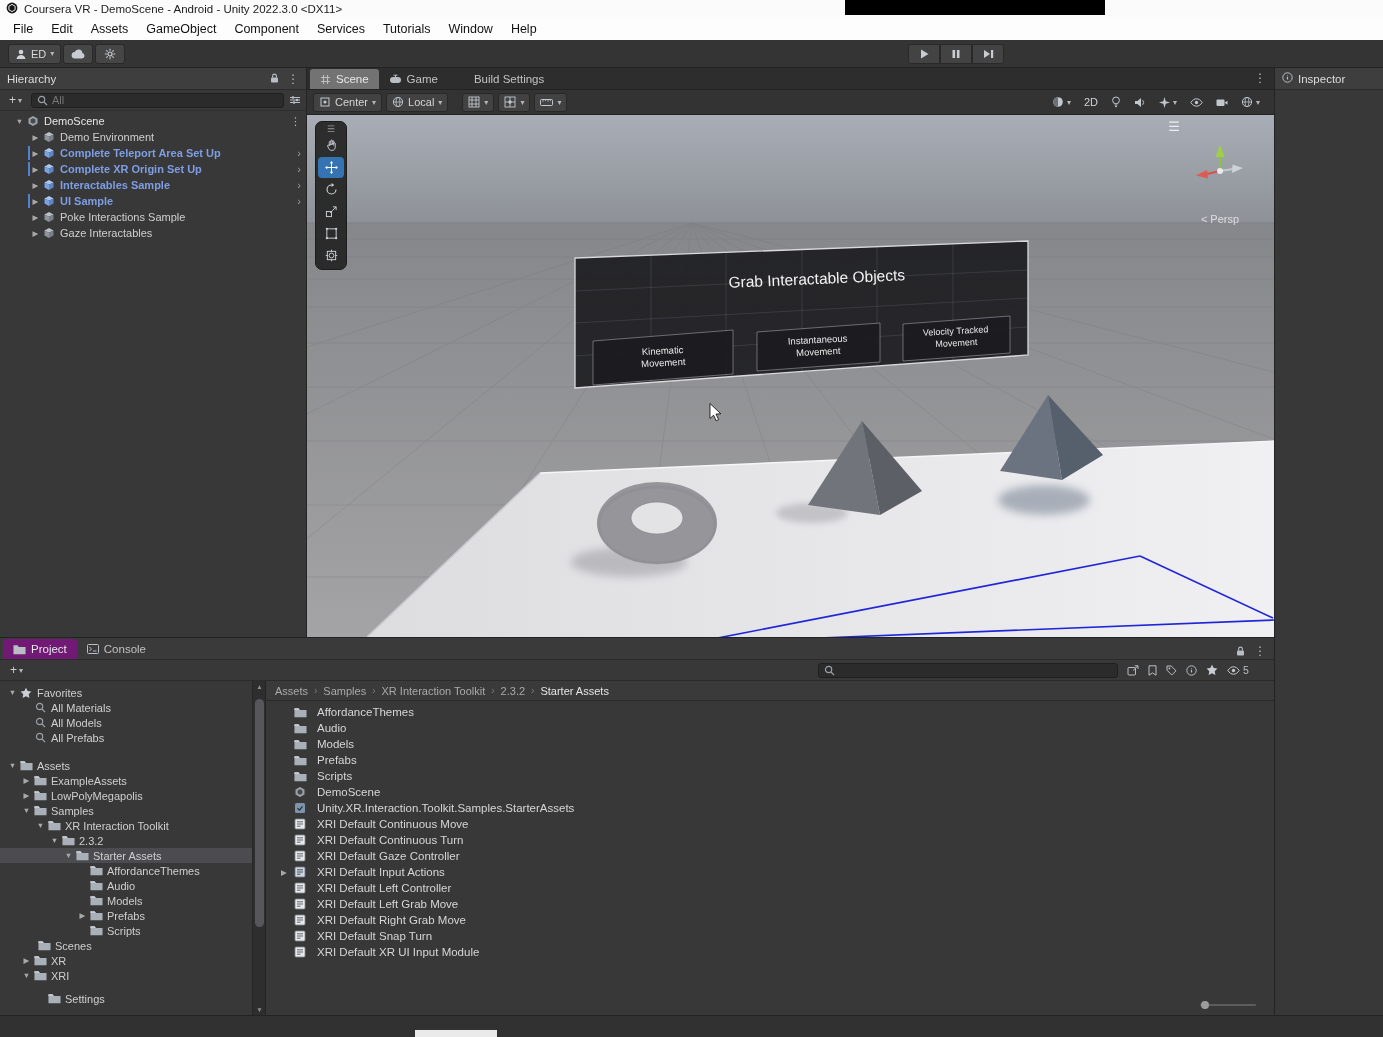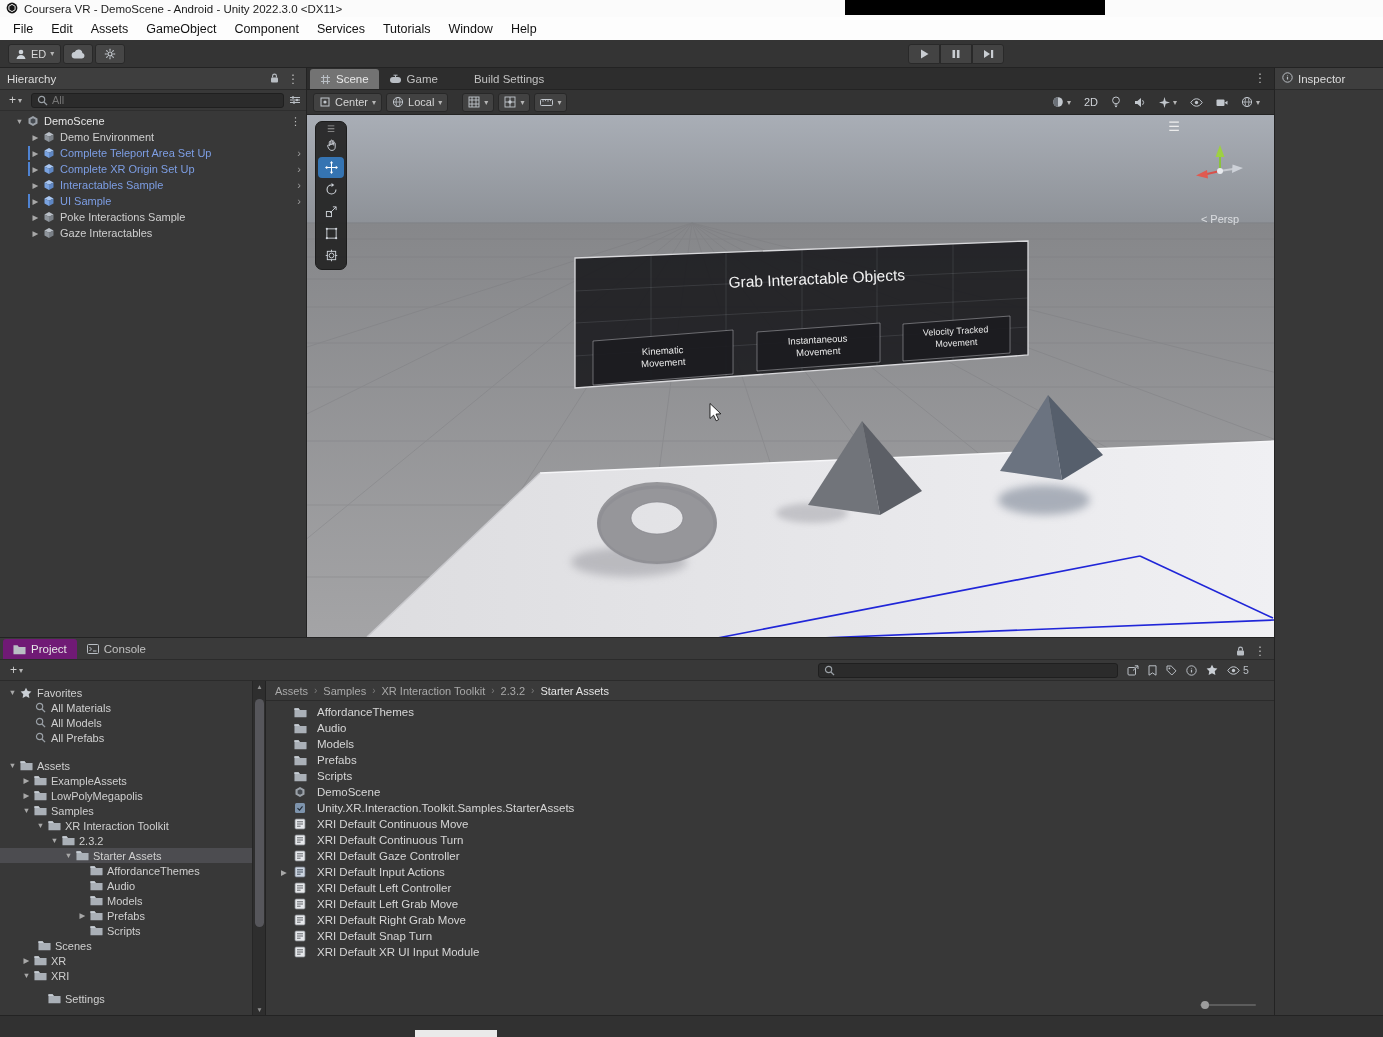--- a/index.html
+++ b/index.html
@@ -34,21 +34,21 @@
   .hierarchy { width:307px; border-right:1px solid #232323; display:flex; flex-direction:column; background:#383838; }
   .h-search-row { height:21px; display:flex; align-items:center; gap:5px; padding:0 5px; border-bottom:1px solid #2e2e2e; flex:0 0 auto; }
   .small-btn { height:16px; display:flex; align-items:center; gap:2px; padding:0 4px; color:#cfcfcf; font-size:12px; }
   .search-field { flex:1; height:15px; background:#2b2b2b; border:1px solid #1f1f1f; border-radius:3px; display:flex; align-items:center; gap:4px; padding:0 5px; }
   .search-field input { flex:1; background:transparent; border:none; outline:none; color:#c6c6c6; font-size:11px; font-family:"Liberation Sans",sans-serif; min-width:0; }
   .h-tree { flex:1; padding-top:2px; font-size:11px; overflow:hidden; }
   .h-row { height:16px; display:flex; align-items:center; position:relative; padding-right:5px; }
   .fold { width:13px; flex:0 0 13px; text-align:center; font-size:7.5px; color:#a8a8a8; }
   .row-icon { width:14px; height:12px; flex:0 0 14px; display:flex; align-items:center; justify-content:center; margin-right:4px; }
   .h-label { color:#cfcfcf; white-space:nowrap; }
-  .h-label.prefab { color:#7d9ee4; }
+  .h-label.prefab { color:#7d9ee4;font-weight:bold; }
   .h-label.scene { color:#e6e6e6; }
   .h-bar { position:absolute; top:1px; bottom:1px; width:2px; background:#4f83d2; }
   .h-chevron { margin-left:auto; color:#9d9d9d; font-size:11px; }
   .h-kebab { margin-left:auto; color:#bdbdbd; font-size:11px; }
 
   
   .scene-col { flex:1; display:flex; flex-direction:column; min-width:0; background:#2f2f2f; }
   .tabstrip { height:22px; background:#2d2d2d; border-bottom:1px solid #232323; display:flex; align-items:flex-end; padding-left:3px; position:relative; flex:0 0 auto; }
   .tab { height:20px; display:flex; align-items:center; gap:5px; padding:0 10px; font-size:11.5px; color:#c2c2c2; border-radius:3px 3px 0 0; }
   .tab.active { background:#737373; color:#e9e9e9; }

